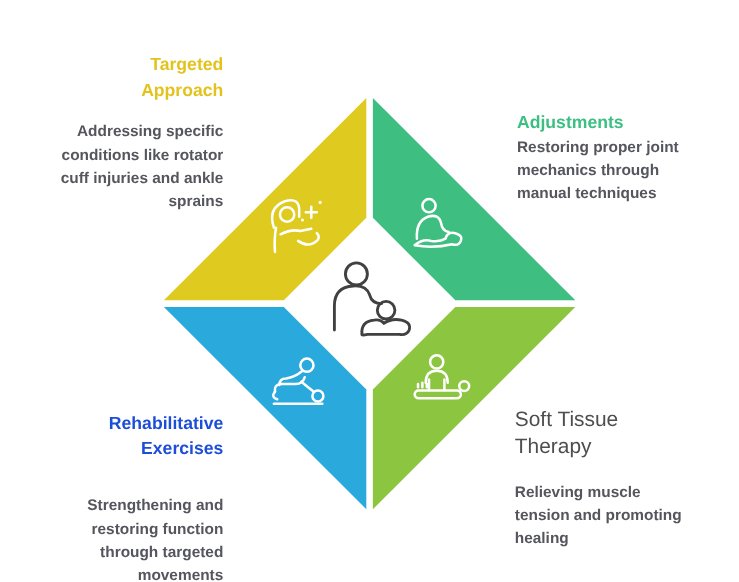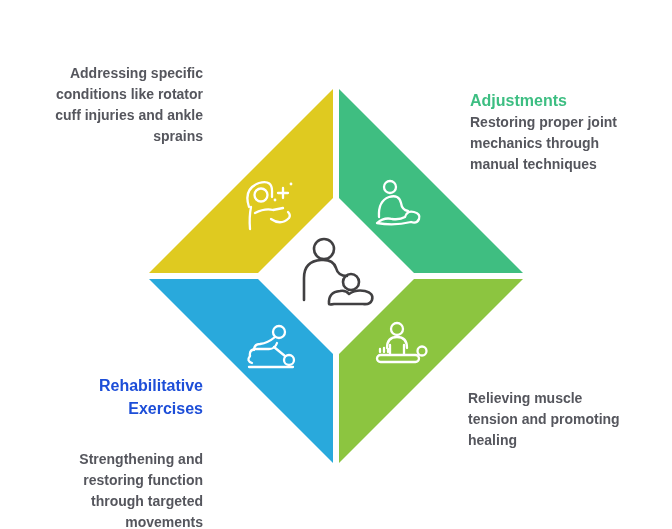--- a/index.html
+++ b/index.html
@@ -81,41 +81,45 @@
 
     <g transform="translate(296,236)" class="c-icon">
       <circle cx="28" cy="13" r="10"></circle>
       <path d="M8,64 L8,42 Q8,25 25,24 Q37,23 40,32 Q42,40 51,40"></path>
       <circle cx="55" cy="46" r="8"></circle>
       <path d="M33,68 Q32,56 44,55 Q50,54 53,58 Q60,53 69,55 Q78,57 76,64 Q74,69 67,68 L38,68 Q33,69 33,68 Z"></path>
     </g>
   </svg>
 
   <div class="label-block align-right" style="top:48px; right:469px; width:170px;">
+    <h3 class="label-heading" style="color: rgb(226, 195, 29);">Targeted
+Approach</h3>
     <p class="label-desc mt-tl">Addressing specific
 conditions like rotator
 cuff injuries and ankle
 sprains</p>
   </div>
 
-  <div class="label-block" style="top:89px; left:470px; width:168px;">
+  <div class="label-block" style="top:100px; left:470px; width:168px;">
     <h3 class="label-heading" style="color: rgb(61, 190, 130);">Adjustments</h3>
     <p class="label-desc mt-tr">Restoring proper joint
 mechanics through
 manual techniques</p>
   </div>
 
   <div class="label-block align-right" style="top:374px; right:469px; width:170px;">
     <h3 class="label-heading" style="color: #1d4ed8;">Rehabilitative
 Exercises</h3>
     <p class="label-desc mt-bl">Strengthening and
 restoring function
 through targeted
 movements</p>
   </div>
 
   <div class="label-block" style="top:370px; left:468px; width:180px;">
+    <h3 class="label-heading label-heading--plain" style="color: rgb(77, 78, 80);">Soft Tissue
+Therapy</h3>
     <p class="label-desc mt-br">Relieving muscle
 tension and promoting
 healing</p>
   </div>
 
 </div>
 
 </body></html>

